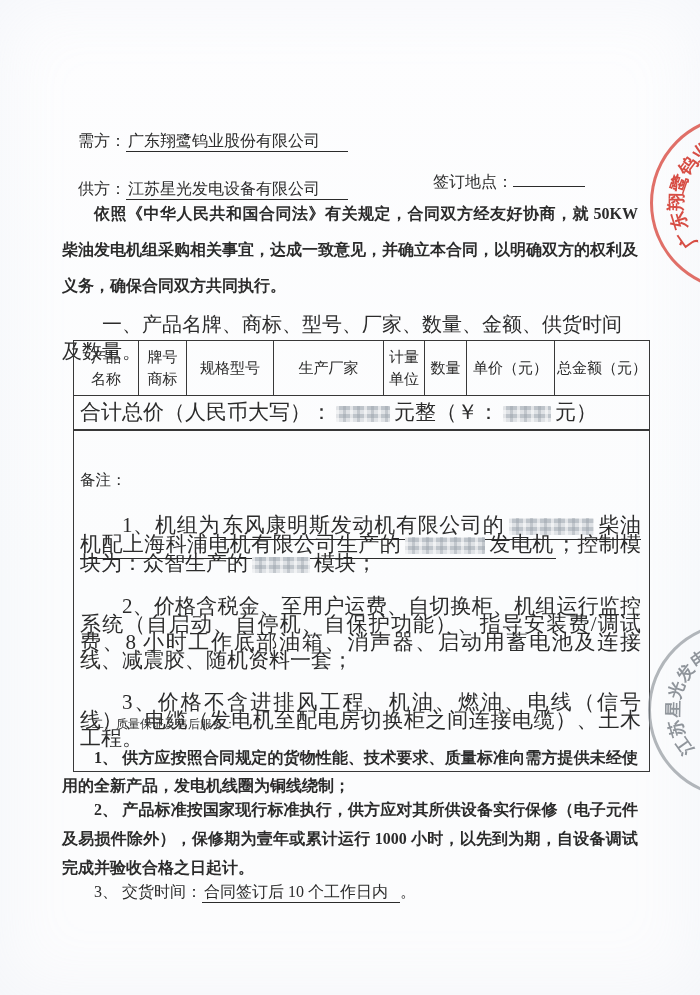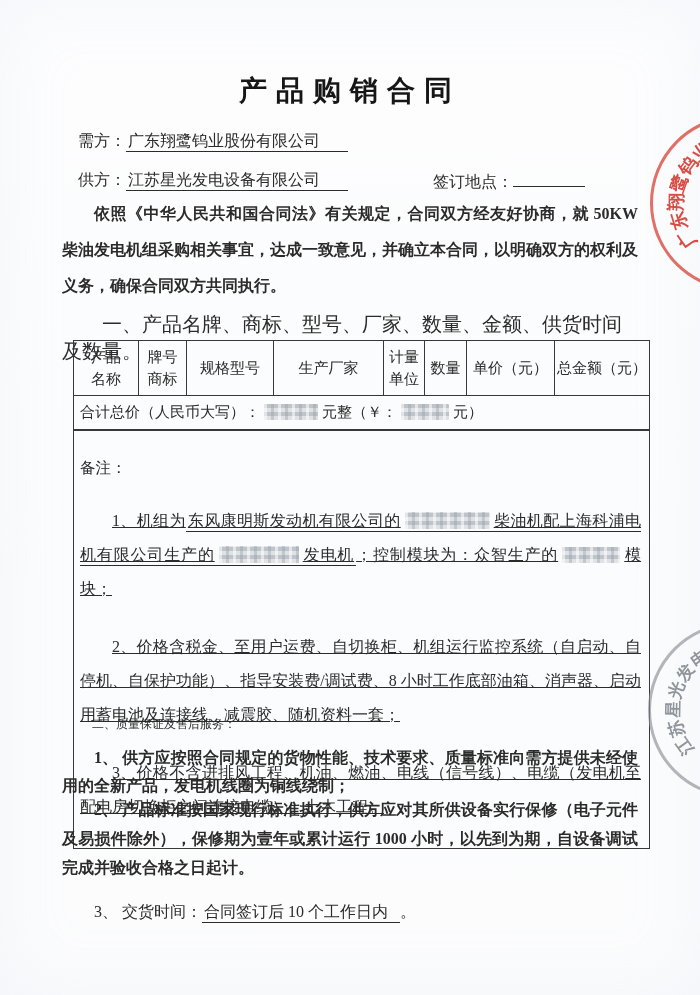--- a/index.html
+++ b/index.html
@@ -6,76 +6,75 @@
   #doc{
     position:relative;width:700px;height:995px;overflow:hidden;
     background:linear-gradient(180deg,#fdfdfe 0%,#fbfcfd 60%,#fcfcfd 100%);
     box-shadow:inset 0 0 70px rgba(190,205,225,.14);
     font-family:"Liberation Serif","DejaVu Serif",serif;
     color:#2b2b2b;
   }
   .abs{position:absolute;}
   .title{top:72px;left:0;right:0;text-align:center;font-size:28px;font-weight:700;letter-spacing:9px;color:#161616;}
   .party{top:131px;left:78px;font-size:16px;white-space:nowrap;}
-  .party.seller{top:170px;}
+  .party.seller{top:179px;}
   .uline{border-bottom:1.2px solid #2b2b2b;padding:0 2px 2px 2px;text-align:center;}
   .party .uline{padding-right:28px;}
   .signplace{top:171px;left:433px;font-size:16px;white-space:nowrap;}
   .blank{display:inline-block;width:72px;height:15px;border-bottom:1.4px solid #2b2b2b;vertical-align:baseline;}
   .para{left:62px;width:576px;font-size:16px;line-height:36px;text-indent:2em;text-align:justify;font-weight:bold;}
   .intro{top:196px;}
   .h1{top:311px;left:62px;width:576px;font-size:20px;text-indent:2em;}
   table.grid{position:absolute;top:340px;left:73px;width:576px;border-collapse:collapse;table-layout:fixed;}
   table.grid th,table.grid td{border:1.5px solid #383838;font-weight:normal;text-align:center;
     font-size:15px;line-height:22px;padding:1px 2px;white-space:pre-line;color:#2b2b2b;}
   tr.hdr{height:55px;}
   tr.prod{height:61px;}
   tr.totalrow{height:34px;}
-  tr.totalrow td{text-align:left;padding-left:6px;font-size:15px;white-space:nowrap;border-bottom-width:2px;}
+  tr.totalrow td{text-align:left;padding-left:6px;font-size:21px;white-space:nowrap;border-bottom-width:2px;}
   tr.remarks td{height:205px;vertical-align:top;text-align:left;padding:3px 8px 0 6px;overflow:hidden;}
   .c1{width:65px}.c2{width:48px}.c3{width:87px}.c4{width:110px}.c5{width:41px}.c6{width:42px}.c7{width:88px}.c8{width:95px}
-  .rlabel{margin:0 0 2px 0;font-size:15.5px;line-height:24px;text-indent:0;}
-  .note{margin:0 0 2px 0;font-size:16px;line-height:34px;text-indent:2em;text-align:justify;text-decoration:underline;}
+  .rlabel{margin:12px 0 2px 0;font-size:15.5px;line-height:24px;text-indent:0;}
+  .note{margin:0 0 2px 0;font-size:21px;line-height:18px;text-indent:2em;text-align:justify;}
   .mosaic{display:inline-block;height:16px;vertical-align:-3px;margin:0 4px;border-radius:1px;
     background-color:#ccd1d6;
     background-image:
       repeating-linear-gradient(90deg, rgba(255,255,255,.55) 0 3px, rgba(255,255,255,0) 3px 7px, rgba(148,156,165,.38) 7px 10px, rgba(255,255,255,0) 10px 14px),
       repeating-linear-gradient(0deg, rgba(255,255,255,.38) 0 4px, rgba(158,166,175,.30) 4px 8px);}
   .m-unit{width:70px;height:18px;}
   .m-total{width:62px;height:18px;}
   .m-words{width:54px;}
   .m-figs{width:48px;}
   .m-eng{width:85px;height:17px;}
   .m-alt{width:80px;height:17px;}
   .m-mod{width:58px;}
   .h2{top:716px;left:68px;width:576px;font-size:12px;text-indent:2em;}
   .s2i1{top:744px;line-height:28px;}
   .s2i2{top:795px;line-height:29px;}
-  .s2i3{top:882px;left:62px;width:576px;font-size:16px;text-indent:2em;margin-top:20px;}
+  .s2i3{top:882px;left:62px;width:576px;font-size:16px;text-indent:2em;}
   .s2i3 .uline{padding-right:12px;}
   .stamp{position:absolute;width:170px;height:170px;border-radius:50%;}
   .stamp .ch{position:absolute;width:20px;height:20px;line-height:20px;text-align:center;
     font-size:18px;font-weight:600;font-family:"Liberation Sans","DejaVu Sans",sans-serif;}
   .stamp-red{left:650px;top:115px;border:3px solid rgba(213,57,46,.72);}
   .stamp-red .ch{color:rgba(210,52,42,.88);}
   .stamp-grey{left:648px;top:622px;border:3px solid rgba(138,144,151,.65);}
   .stamp-grey .ch{color:rgba(125,131,138,.85);font-size:17px;}
   .p1{left:34px;top:121px;transform:translate(-50%,-50%) rotate(-125deg);}
   .p2{left:26px;top:103px;transform:translate(-50%,-50%) rotate(-107deg);}
   .p3{left:23px;top:84px; transform:translate(-50%,-50%) rotate(-89deg);}
   .p4{left:26px;top:65px; transform:translate(-50%,-50%) rotate(-71deg);}
   .p5{left:35px;top:48px; transform:translate(-50%,-50%) rotate(-53deg);}
   .p6{left:49px;top:34px; transform:translate(-50%,-50%) rotate(-35deg);}
 </style>
 </head>
 <body>
 
 <div id="doc">
 
-  <div class="abs title">产品购销合同</div>
 
   <div class="abs party buyer">
     <span>需方：</span><span class="uline">广东翔鹭钨业股份有限公司</span>
   </div>
 
   <div class="abs party seller">
     <span>供方：</span><span class="uline">江苏星光发电设备有限公司</span>
   </div>
 
   <div class="abs signplace">

